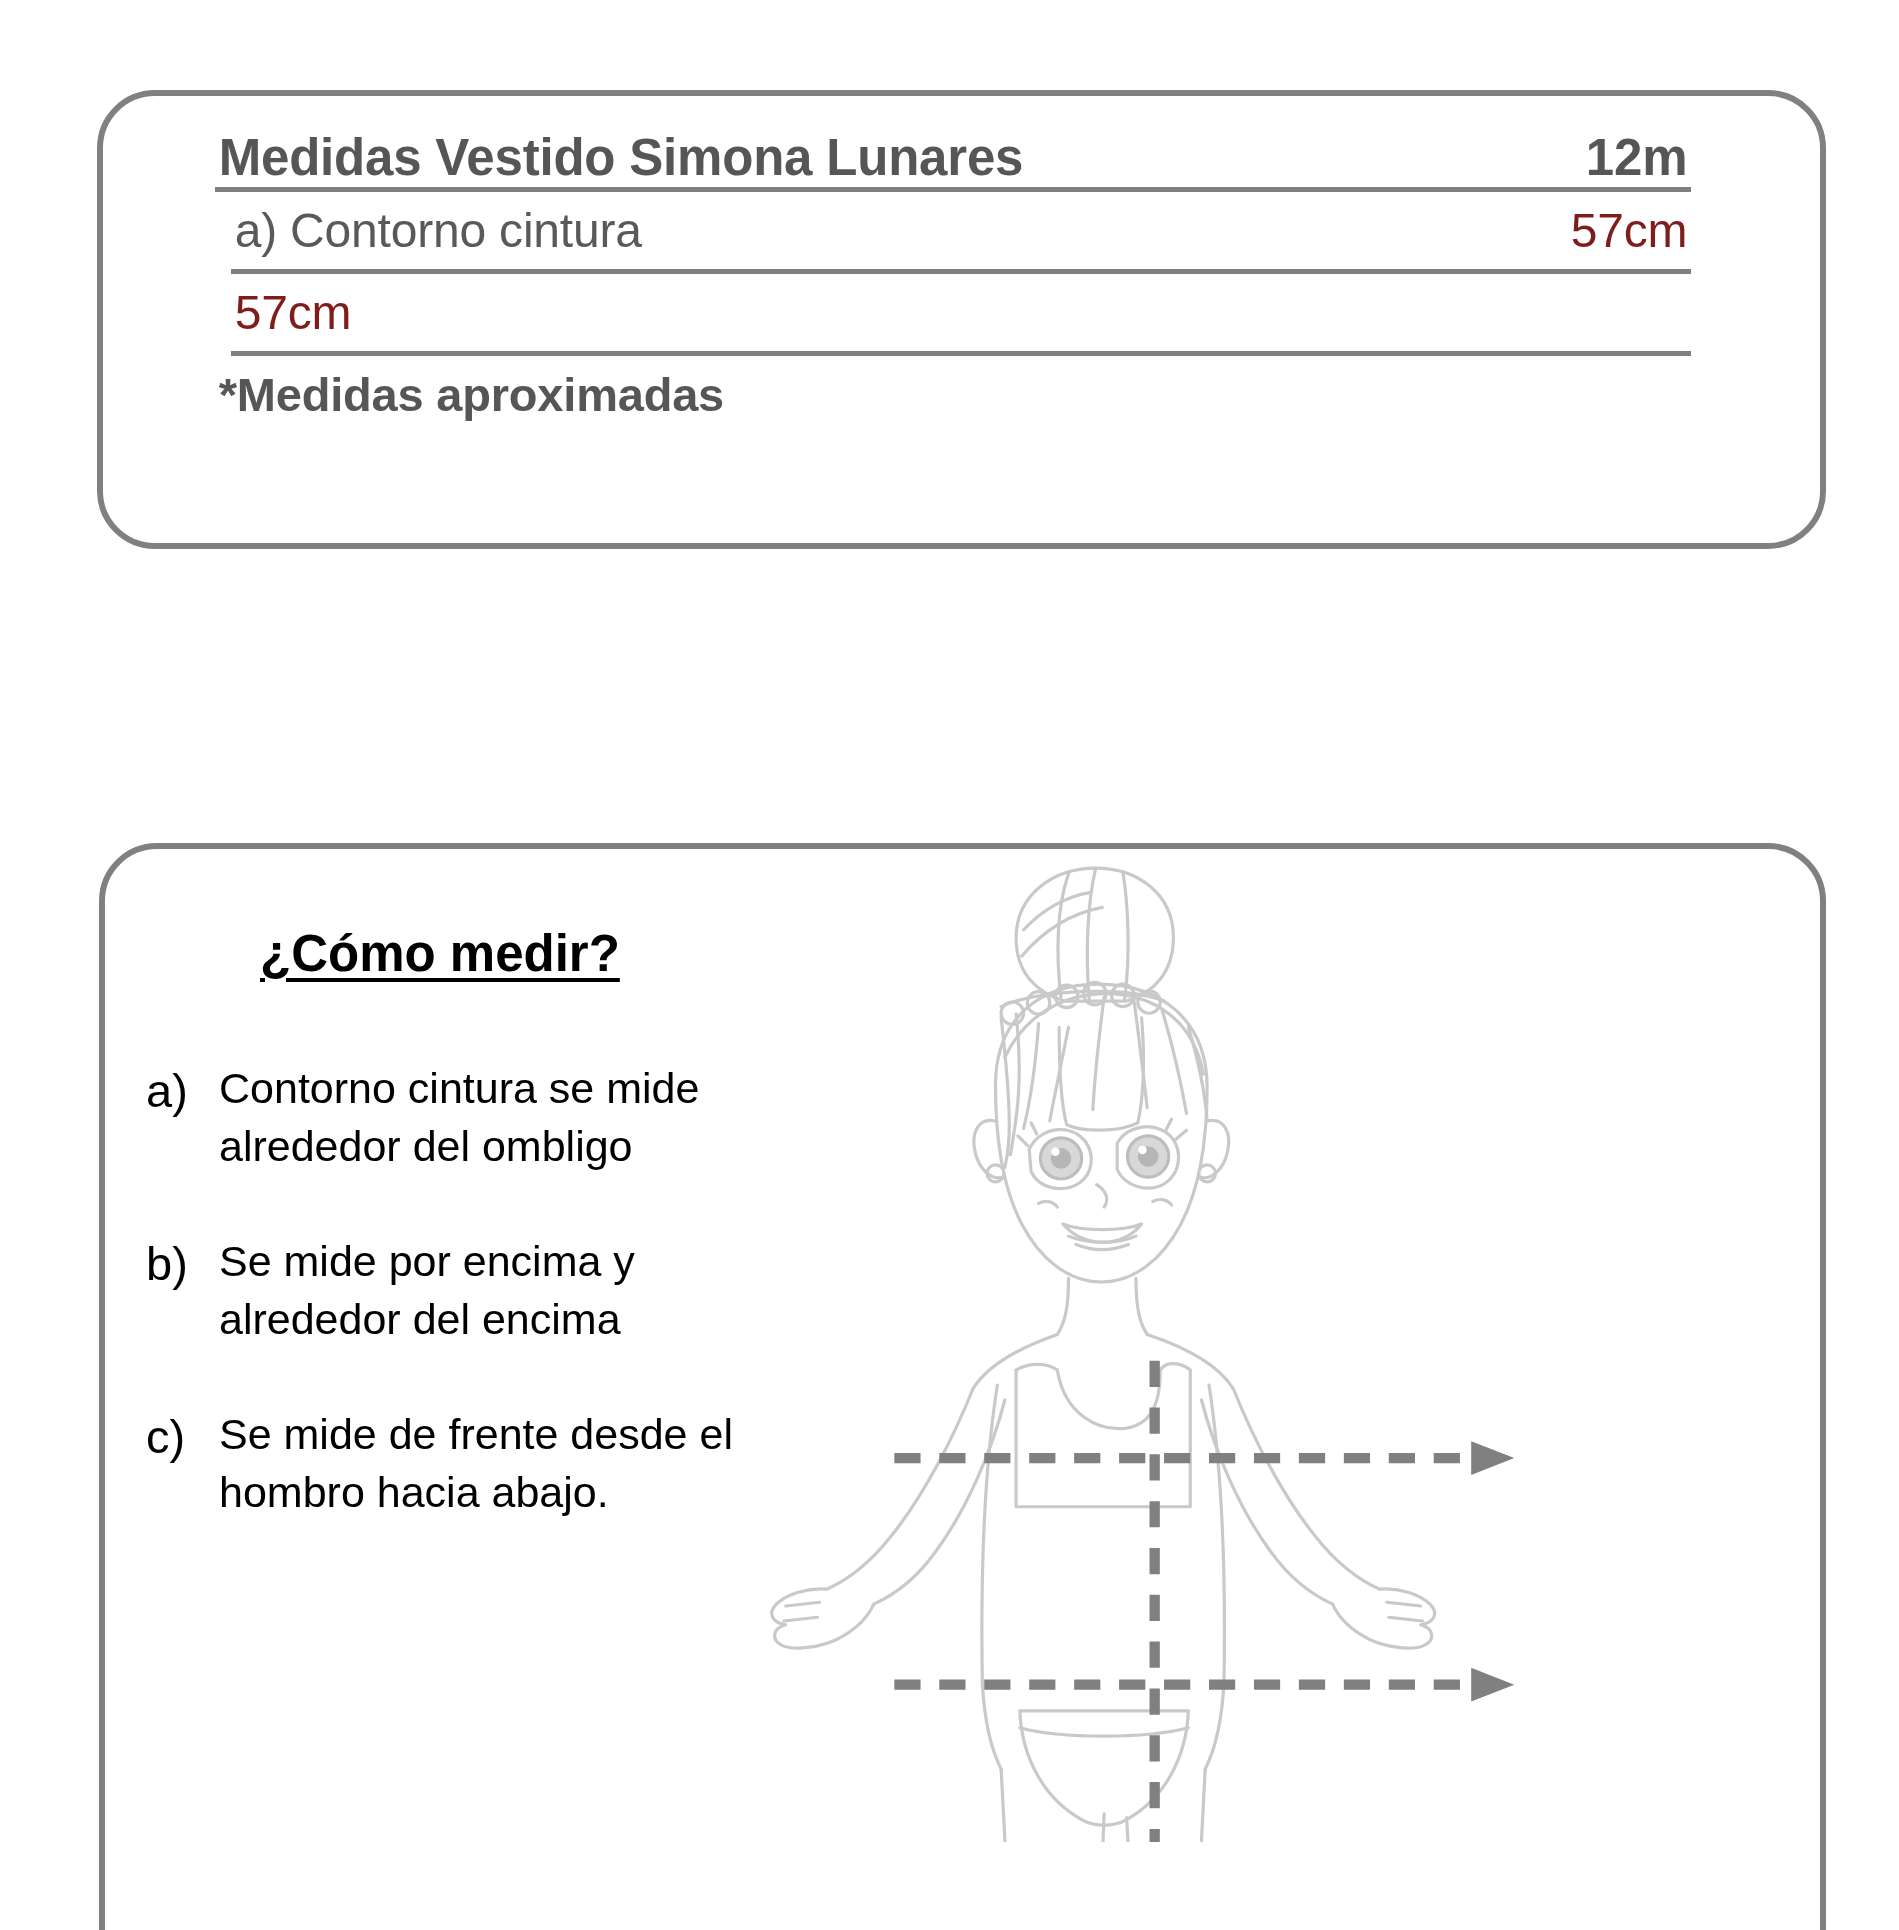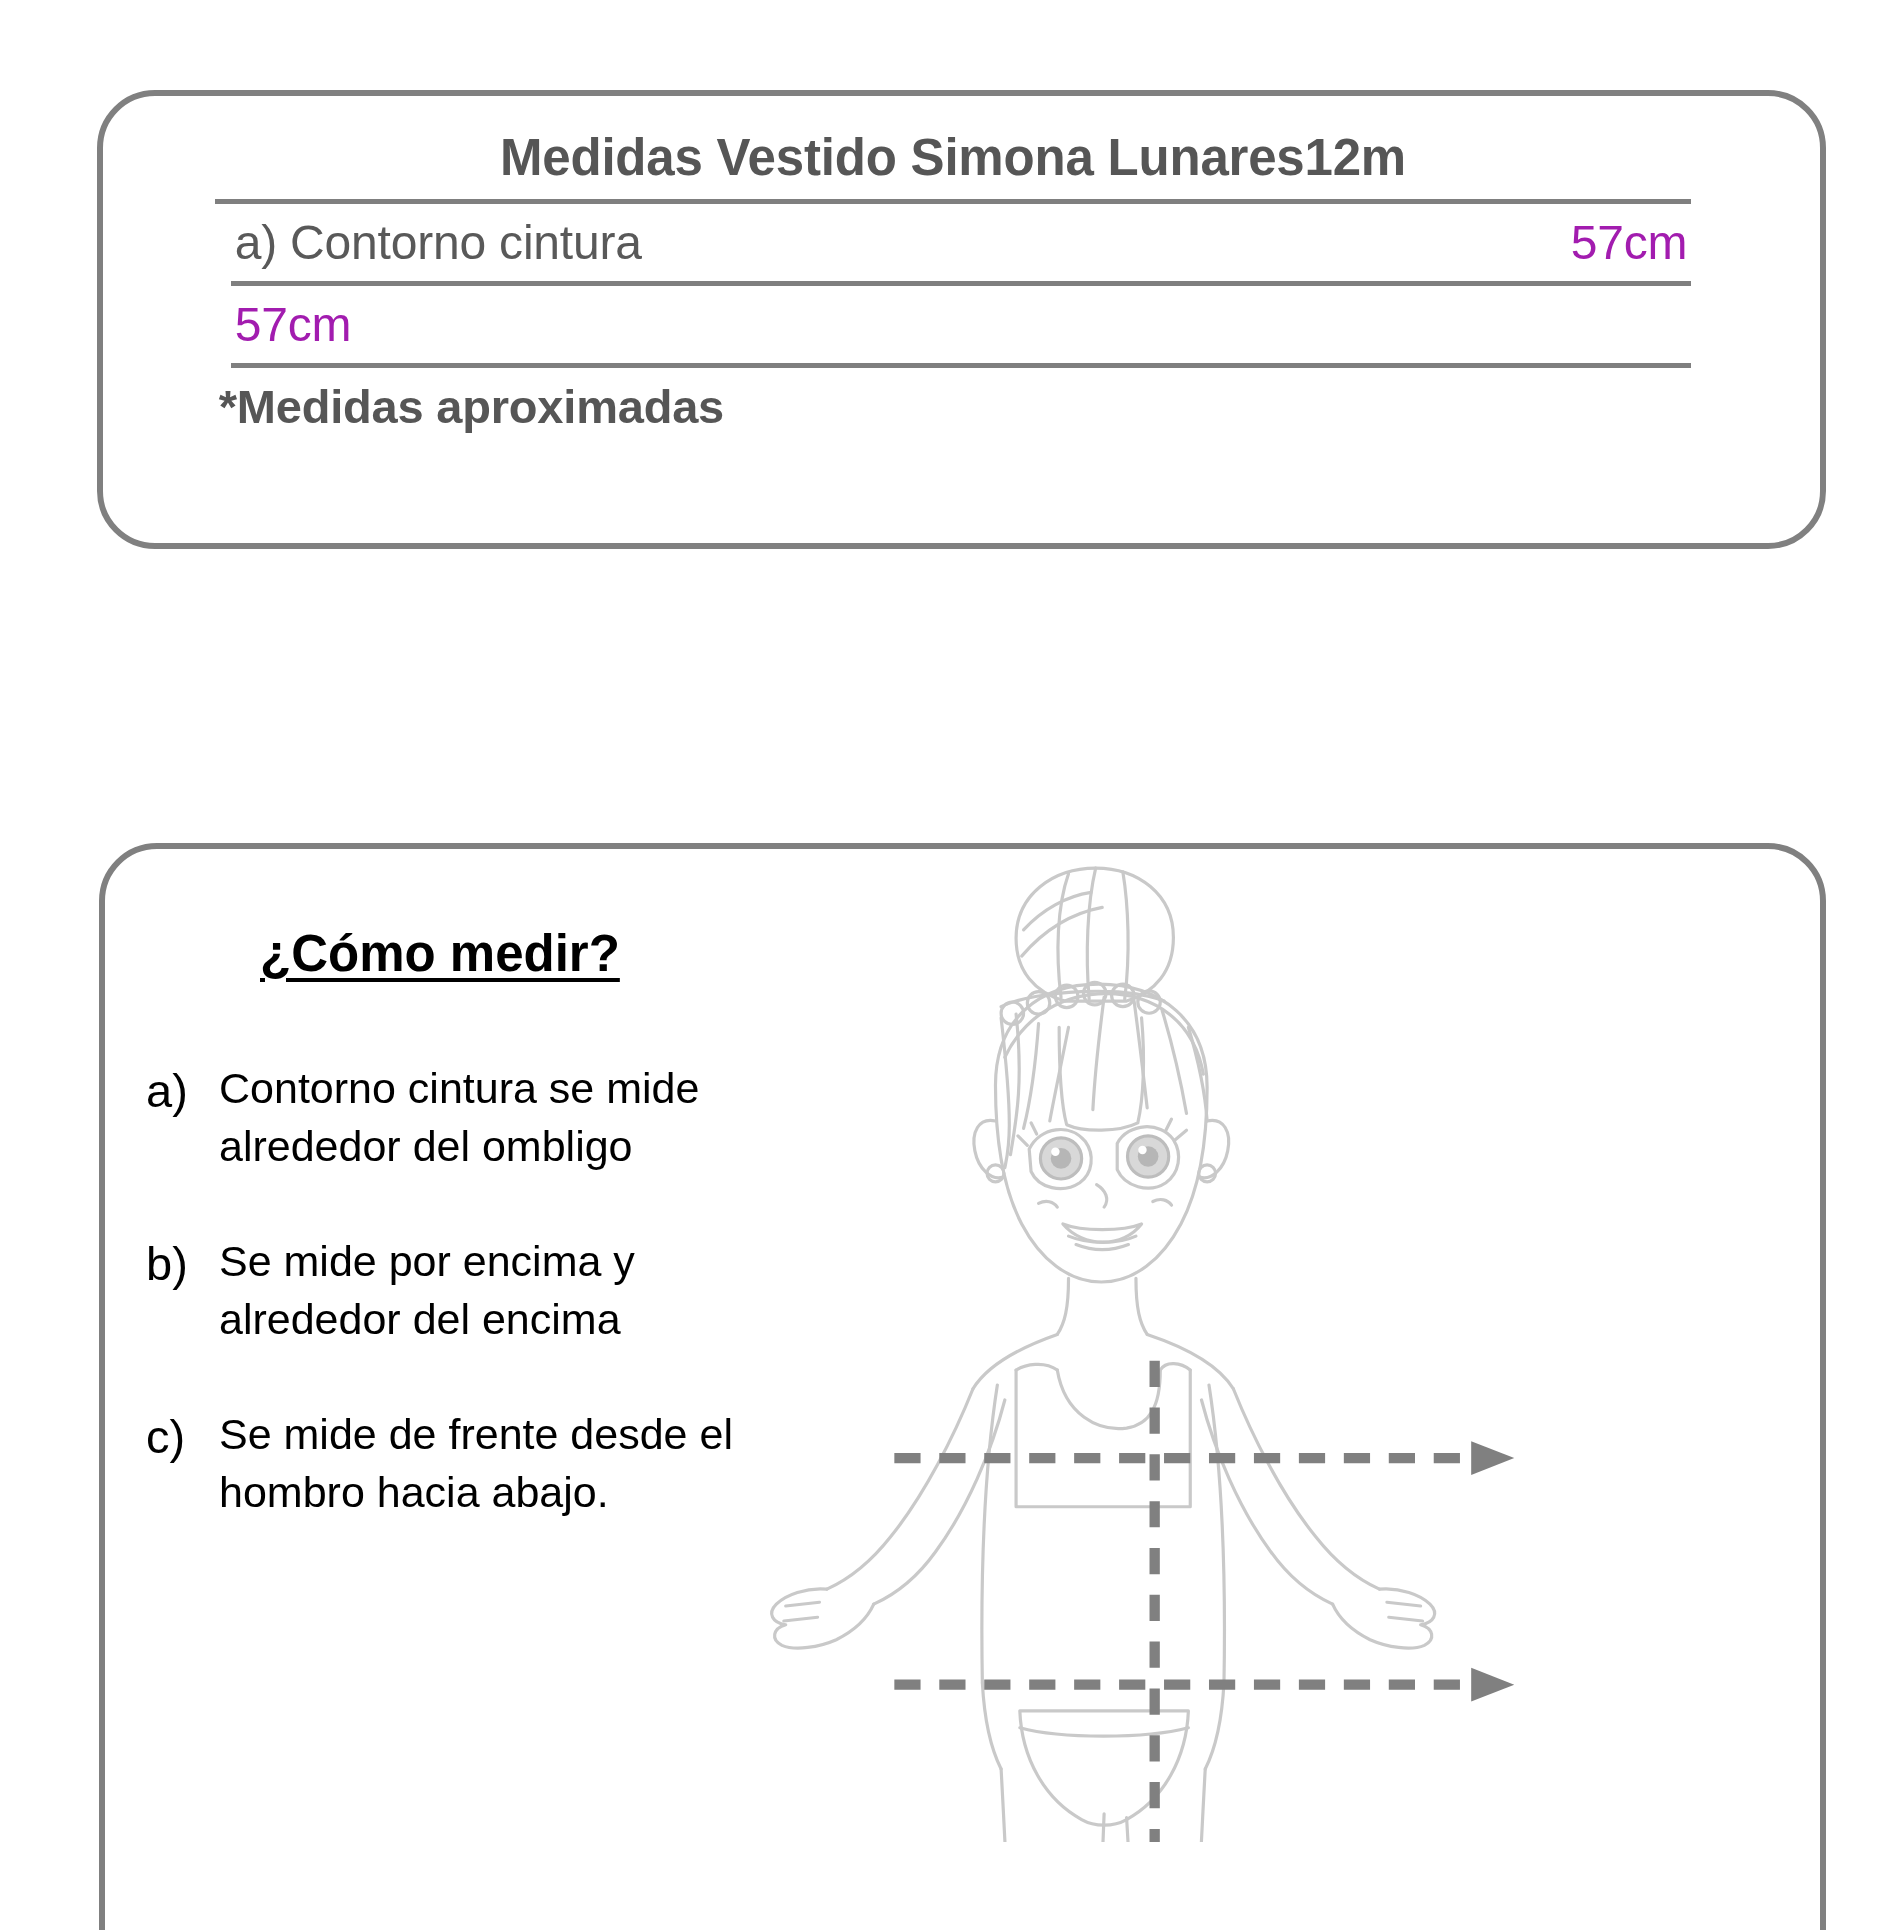--- a/index.html
+++ b/index.html
@@ -63,29 +63,29 @@
 
   .mlabel {
     color: #595959;
     font-size: 48px;
     line-height: 1.0;
     white-space: nowrap;
     letter-spacing: -0.2px;
   }
 
   .mvalue {
-    color: #a21caf;
+    color: #7f1d1d;
     font-size: 48px;
     line-height: 1.0;
     white-space: nowrap;
     text-align: right;
     letter-spacing: -0.2px;
   }
 
-  #row-title { padding-bottom: 16px; justify-content: center; }
+  #row-title { padding-bottom: 4px; }
   #row-title .mlabel,
   #row-title .mvalue {
     font-weight: bold;
     font-size: 51px;
     color: #565656;
   }
 
   .mrow.data { height: 82px; align-items: center; margin-left: 16px; }
   .mrow.data .mlabel,
   .mrow.data .mvalue { position: relative; top: 1.9px; }

